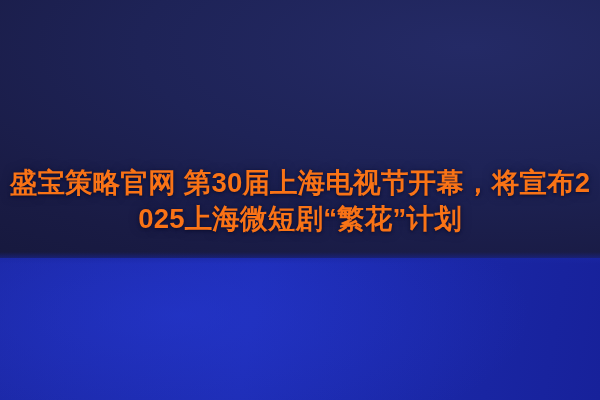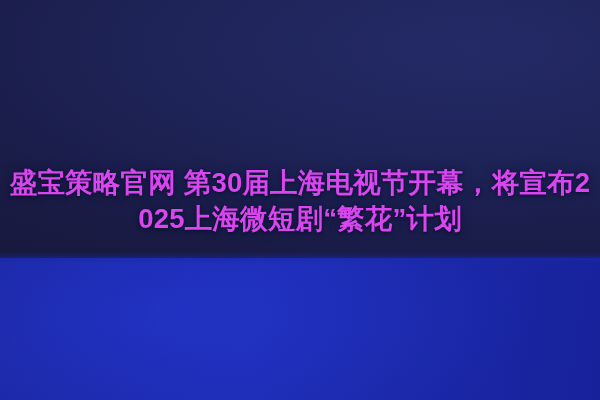--- a/index.html
+++ b/index.html
@@ -64,21 +64,21 @@
     fill:#e9f4ff;
     opacity:.85;
   }
 
   
   .headline{
     position:absolute;
     left:6px; right:6px;
     top:165px;
     text-align:center;
-    color:#d946ef;
+    color:#f97316;
     font-size:27.5px;
     line-height:36px;
     font-weight:bold;
     letter-spacing:.2px;
     text-shadow:0 1px 3px rgba(8,10,40,.75), 0 0 10px rgba(10,14,50,.5);
     white-space:normal;
     word-break:break-all;
   }
 </style>
 </head>

